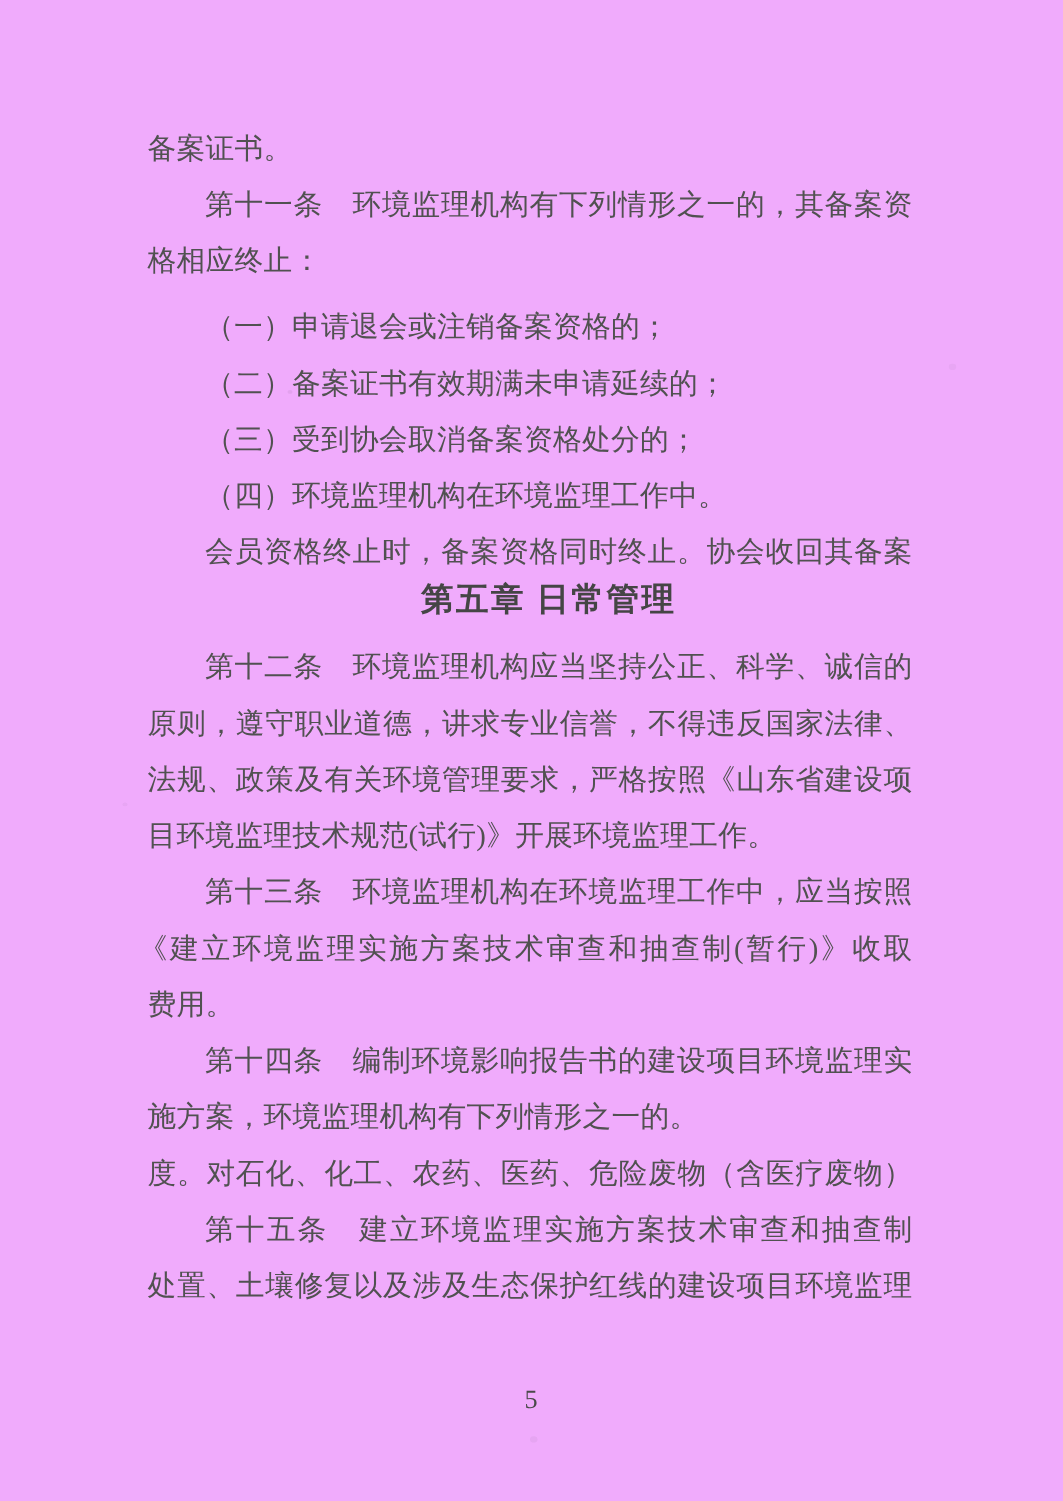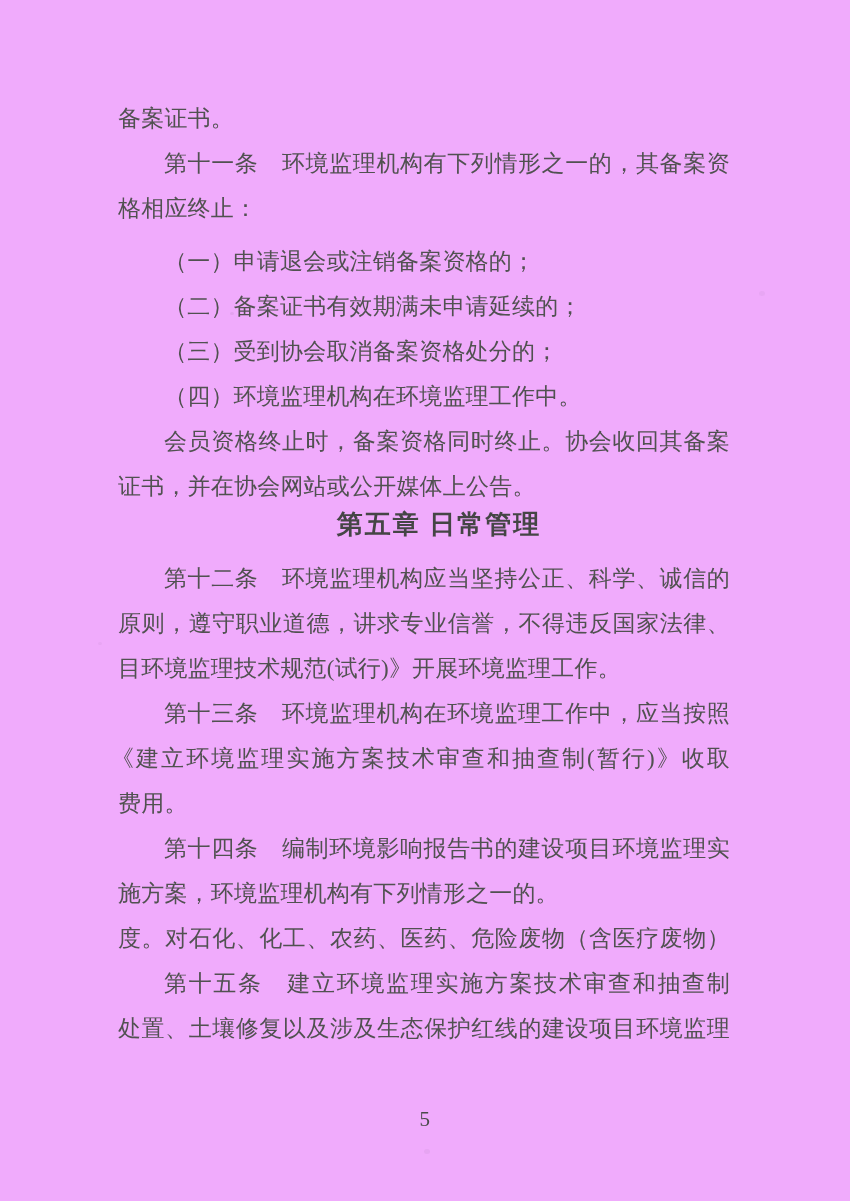--- a/index.html
+++ b/index.html
@@ -85,26 +85,26 @@
     <div class="ln">格相应终止：</div>
 
     <div class="list-block">
       <div class="ln ind">（一）申请退会或注销备案资格的；</div>
       <div class="ln ind">（二）备案证书有效期满未申请延续的；</div>
       <div class="ln ind">（三）受到协会取消备案资格处分的；</div>
       <div class="ln ind">（四）环境监理机构在环境监理工作中。</div>
     </div>
 
     <div class="ln ind fill">会员资格终止时，备案资格同时终止。协会收回其备案</div>
-    <div class="ln">证书，并在协会网站或公开媒体上公告。</div>
 
     <div class="chapter">第五章 日常管理</div>
 
     <div class="ln ind fill">第十二条　环境监理机构应当坚持公正、科学、诚信的</div>
     <div class="ln fill">原则，遵守职业道德，讲求专业信誉，不得违反国家法律、</div>
+    <div class="ln fill">法规、政策及有关环境管理要求，严格按照《山东省建设项</div>
     <div class="ln">目环境监理技术规范(试行)》开展环境监理工作。</div>
     <div class="ln ind fill">第十三条　环境监理机构在环境监理工作中，应当按照</div>
     <div class="ln outd fill">《建立环境监理实施方案技术审查和抽查制(暂行)》收取</div>
     <div class="ln">费用。</div>
     <div class="ln ind fill">第十四条　编制环境影响报告书的建设项目环境监理实</div>
     <div class="ln">施方案，环境监理机构有下列情形之一的。</div>
     <div class="ln fill">度。对石化、化工、农药、医药、危险废物（含医疗废物）</div>
     <div class="ln ind fill">第十五条　建立环境监理实施方案技术审查和抽查制</div>
     <div class="ln fill">处置、土壤修复以及涉及生态保护红线的建设项目环境监理</div>
 

